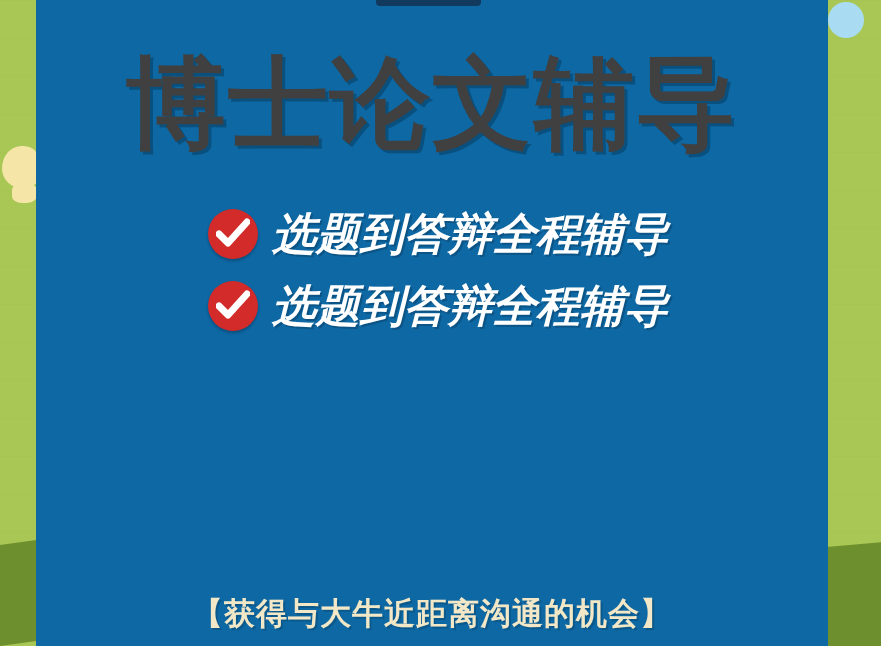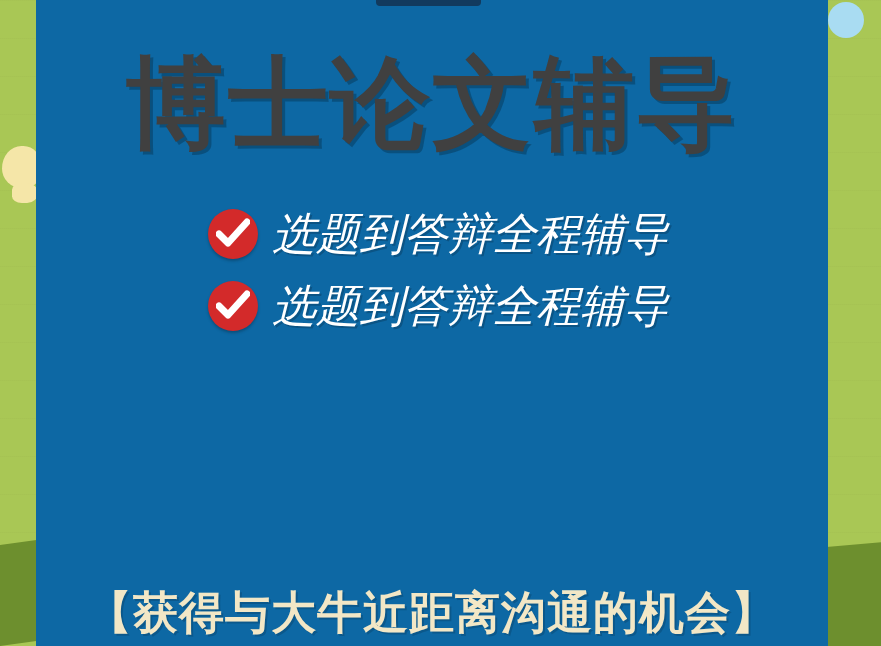--- a/index.html
+++ b/index.html
@@ -155,40 +155,40 @@
   .check-badge svg {
     position: absolute;
     left: 8px;
     top: 9px;
     width: 34px;
     height: 32px;
   }
   .bullet-text {
     color: #ffffff;
     font-family: "DejaVu Sans", "Liberation Sans", sans-serif;
-    font-weight: 400;
+    font-weight: 700;
     font-style: italic;
     font-size: 44px;
     line-height: 50px;
     letter-spacing: 0px;
     text-shadow: 2px 2px 0 rgba(8,60,95,0.45);
     white-space: nowrap;
   }
 
   
   .strapline {
     position: absolute;
     left: 36px;
     top: 588px;
     width: 792px;
     text-align: center;
     color: #f2e7c6;
     font-family: "DejaVu Sans", "Liberation Sans", sans-serif;
     font-weight: 700;
-    font-size: 45px;
+    font-size: 31px;
     line-height: 50px;
     letter-spacing: 1px;
     text-shadow: 2px 2px 0 rgba(8,60,95,0.35);
     white-space: nowrap;
   }
 </style>
 </head>
 <body>
 
 <div id="poster">

